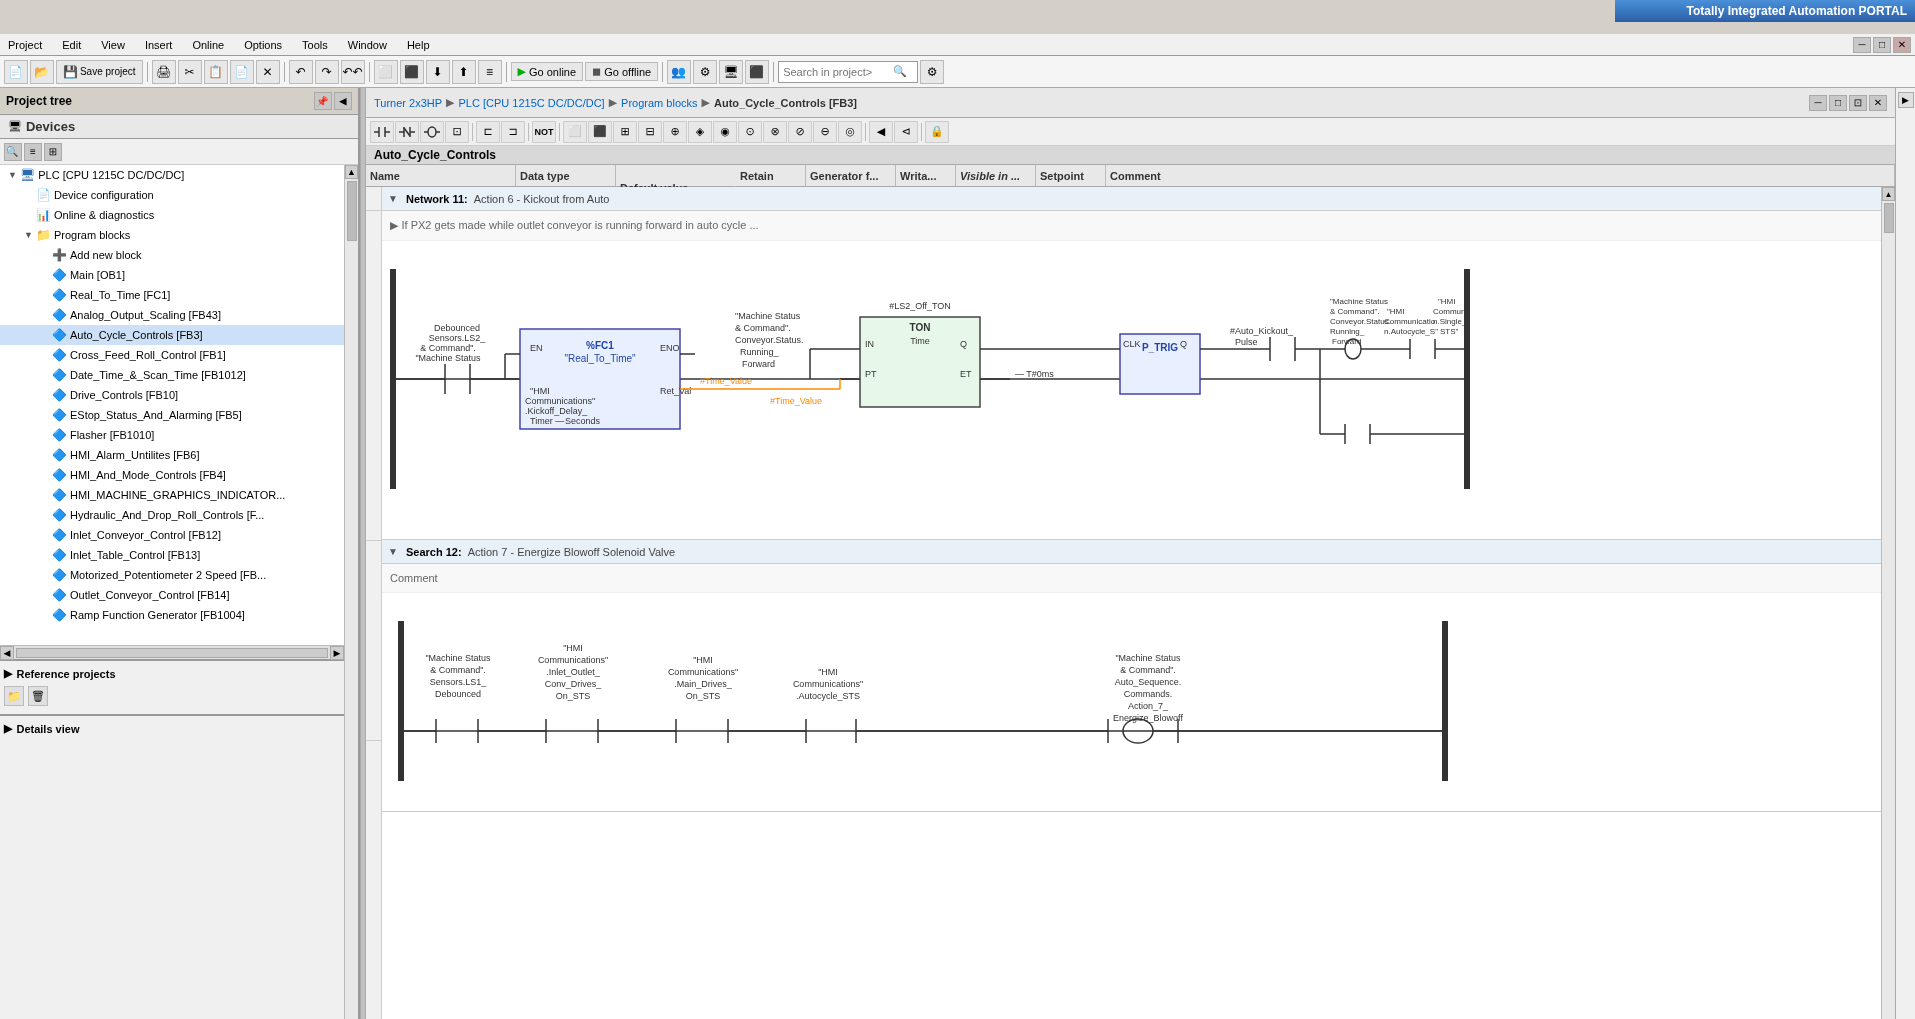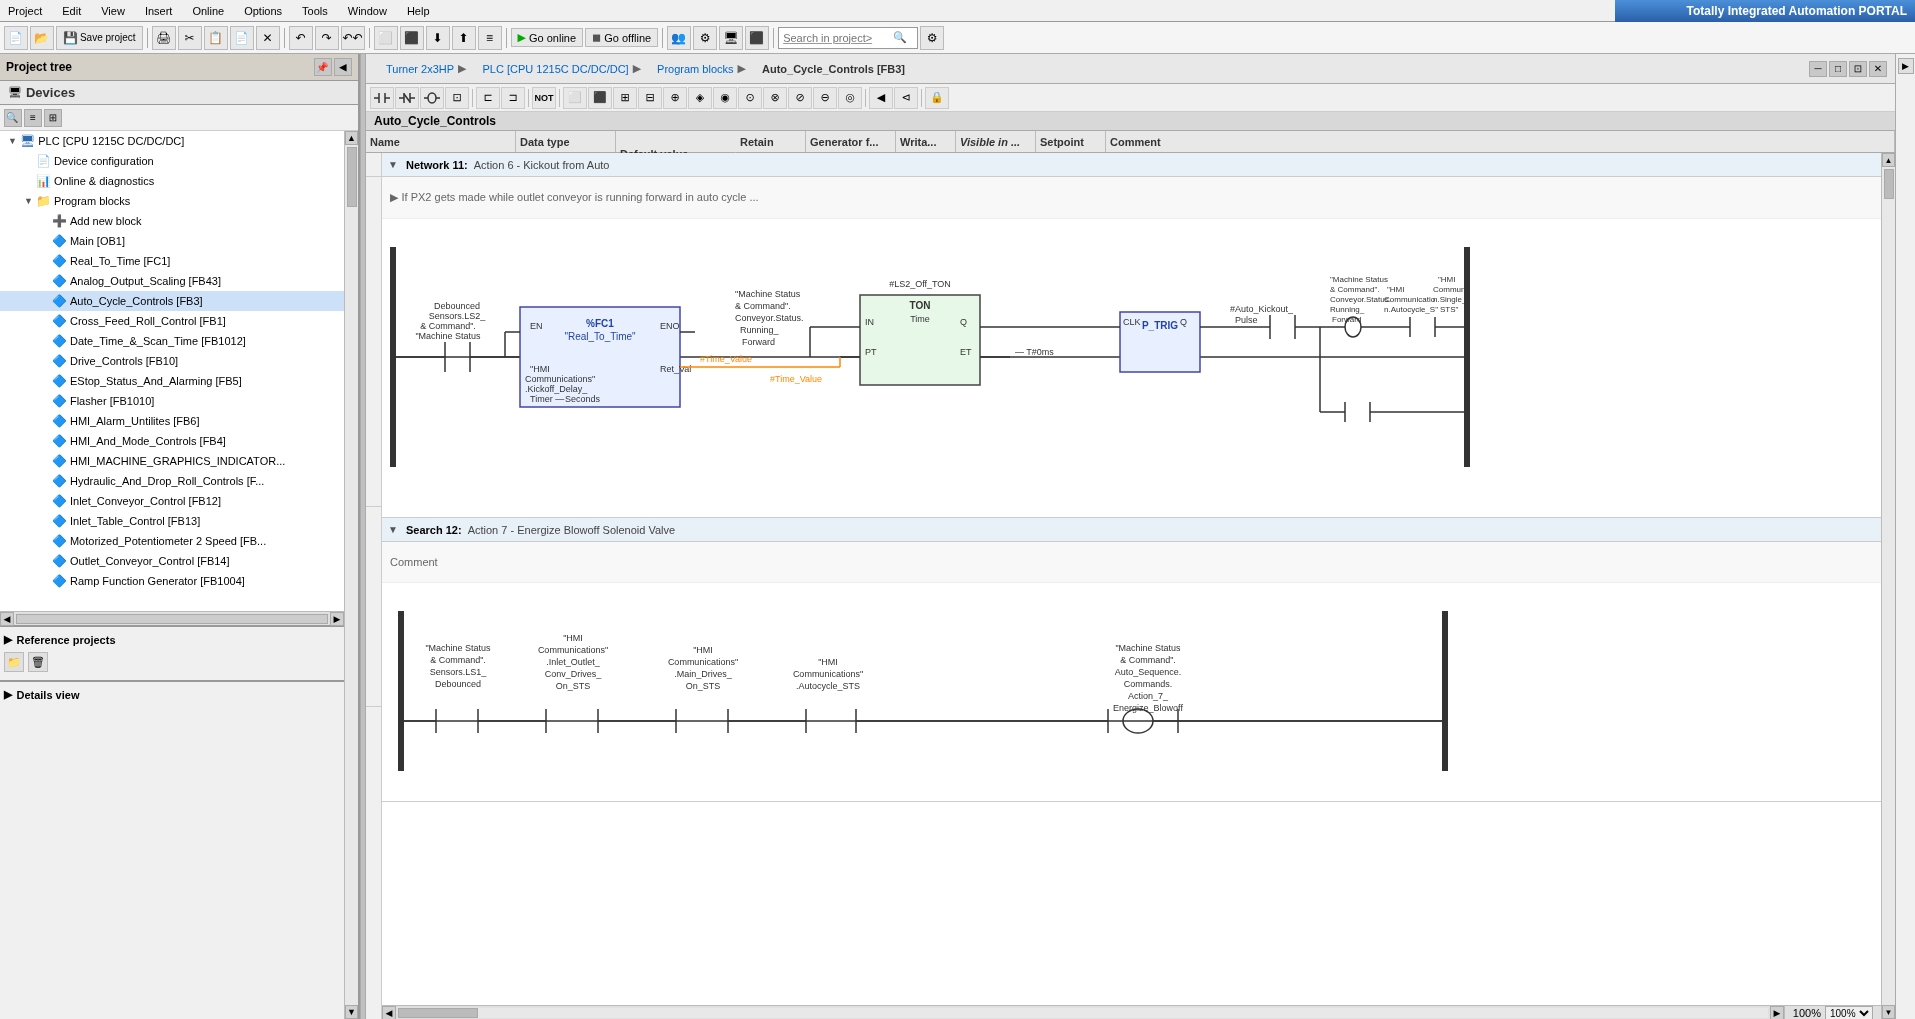--- a/index.html
+++ b/index.html
@@ -29,21 +29,21 @@
       background: #e8e8e8; border: 1px solid #bbb; cursor: pointer; font-size: 11px;
     }
     .toolbar-go-offline {
       display: flex; align-items: center; gap: 3px; padding: 2px 6px;
       background: #e8e8e8; border: 1px solid #bbb; cursor: pointer; font-size: 11px;
     }
     .search-box {
       display: flex; align-items: center; border: 1px solid #999; background: white;
       height: 22px; padding: 0 4px; width: 140px;
     }
-    .search-box input { border: none; outline: none; font-size: 11px; width: 110px; color: #999; text-decoration: underline; }
+    .search-box input { border: none; outline: none; font-size: 11px; width: 110px; color: #999; }
 
     
     .main-layout { display: flex; height: calc(1019px - 22px - 32px); }
 
     
     .left-panel {
       width: 360px; min-width: 360px; background: #f0f0f0;
       border-right: 2px solid #999; display: flex; flex-direction: column;
     }
 
@@ -95,21 +95,21 @@
       padding: 2px 0; font-size: 11px;
     }
 
     
     .right-panel { flex: 1; display: flex; flex-direction: column; background: white; overflow: hidden; }
 
     .breadcrumb-bar {
       display: flex; align-items: center; background: #e8e8e8;
       border-bottom: 1px solid #aaa; padding: 2px 8px; gap: 4px; height: 30px; font-size: 11px;
     }
-    .breadcrumb-item { color: #0066cc; cursor: pointer; margin-left: 12px; }
+    .breadcrumb-item { color: #0066cc; cursor: pointer; }
     .breadcrumb-sep { color: #666; }
     .breadcrumb-win-controls { margin-left: auto; display: flex; gap: 2px; }
     .breadcrumb-win-btn { width: 18px; height: 16px; background: #c8c8c8; border: 1px solid #aaa; cursor: pointer; font-size: 10px; display: flex; align-items: center; justify-content: center; }
 
     
     .editor-toolbar {
       display: flex; align-items: center; background: #f0f0f0;
       border-bottom: 1px solid #ccc; padding: 2px 4px; gap: 1px; height: 28px;
       flex-wrap: wrap;
     }
@@ -143,21 +143,21 @@
     .network-block { border-bottom: 1px solid #ccc; }
     .network-header {
       display: flex; align-items: center; background: #e8f0f8; border-bottom: 1px solid #ccc;
       padding: 2px 6px; gap: 6px; height: 24px; cursor: pointer;
     }
     .network-collapse { font-size: 10px; color: #555; width: 12px; }
     .network-title { font-weight: bold; font-size: 11px; }
     .network-desc { font-size: 11px; color: #444; }
 
     .network-comment {
-      background: #f8f8f8; padding: 14px 8px; font-size: 11px; color: #666;
+      background: #f8f8f8; padding: 8px 8px; font-size: 11px; color: #666;
       border-bottom: 1px solid #eee; min-height: 18px;
     }
 
     
     .ladder-diagram {
       padding: 8px; background: white; position: relative; min-height: 200px; overflow-x: auto;
     }
 
     
     .network-12-diagram {
@@ -176,21 +176,21 @@
     .tree-main { flex: 1; overflow: hidden; }
 
   </style>
 </head>
 <body>
 
 <div style="position:absolute; top:0; right:0; width:300px; height:22px; background:linear-gradient(to bottom,#4a90d9,#2a5fa8); display:flex; align-items:center; justify-content:flex-end; padding-right:8px; z-index:100;">
   <span style="color:white; font-size:12px; font-weight:bold;">Totally Integrated Automation PORTAL</span>
 </div>
 
-<div class="menu-bar" style="position:relative; z-index:10;">
+<div class="menu-bar" style="position:relative; z-index:10;margin-top:34px;">
   <span>Project</span>
   <span>Edit</span>
   <span>View</span>
   <span>Insert</span>
   <span>Online</span>
   <span>Options</span>
   <span>Tools</span>
   <span>Window</span>
   <span>Help</span>
   <div style="margin-left:auto; display:flex; gap:2px;">

